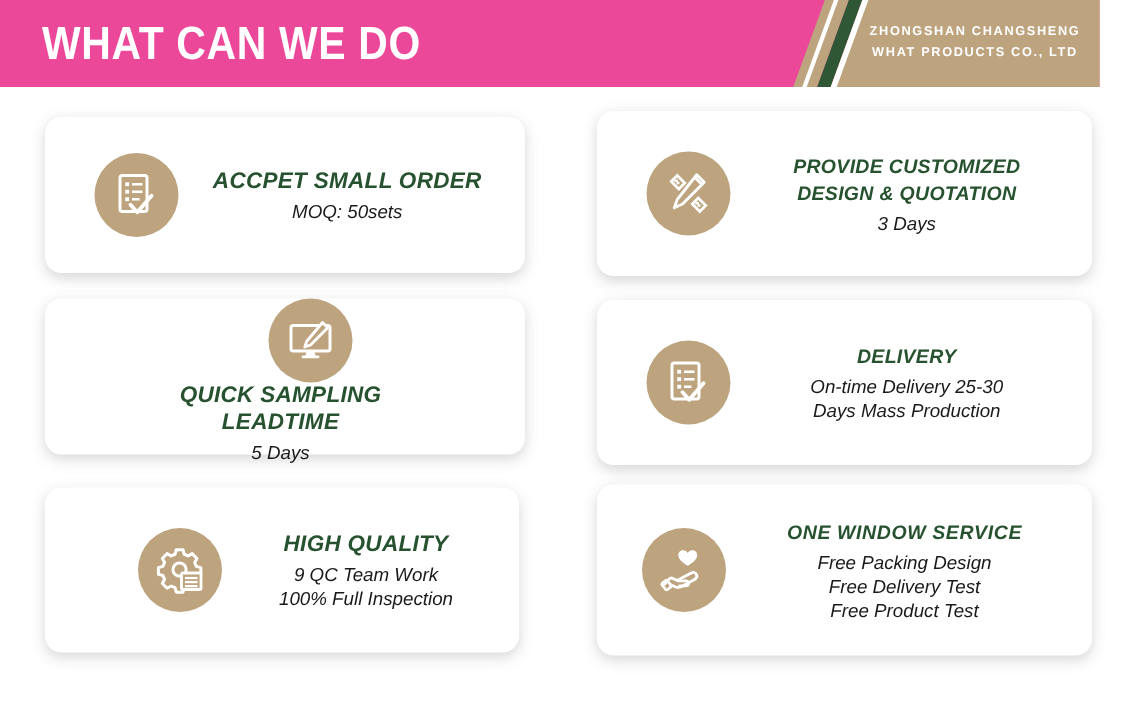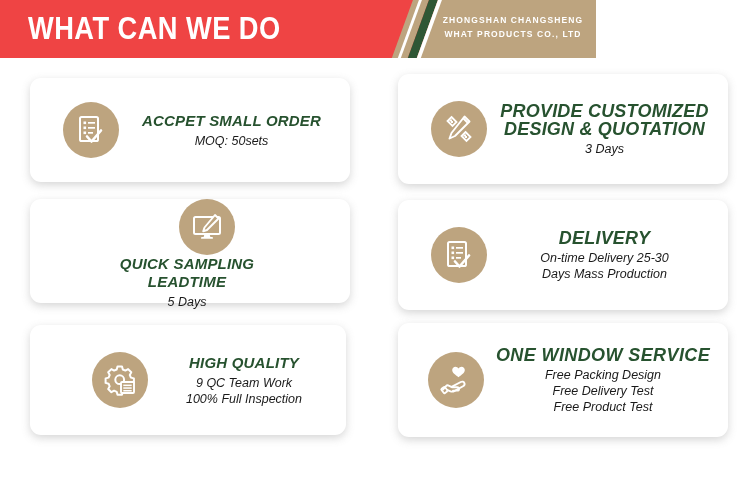--- a/index.html
+++ b/index.html
@@ -6,22 +6,22 @@
   html,body{
     width:750px; height:477px;
     background:#ffffff;
     font-family:"Liberation Sans", sans-serif;
     overflow:hidden;
   }
   .page{ position:relative; width:750px; height:477px; background:#fff; }
 
   
   .header{
-    position:absolute; left:0; top:0; width:596px; height:58px;
-    background:#ef4444; overflow:hidden;
+    position:absolute; left:0; top:0; width:733px; height:58px;
+    background:#ec4899; overflow:hidden;
   }
   .header-title{
     position:absolute; left:28px; top:8px;
     font-size:31px; line-height:42px;
     font-weight:700; color:#ffffff;
     letter-spacing:.5px;
     transform:scaleX(.88); transform-origin:left center;
     white-space:nowrap;
     font-family:"Liberation Sans", sans-serif;
   }
@@ -82,21 +82,21 @@
     font-size:15px; line-height:18px;
     letter-spacing:.2px;
     white-space:pre-line;
   }
   .sub{
     color:#1a1a1a; font-weight:400;
     font-size:12.5px; line-height:16px;
     margin-top:3px;
     white-space:pre-line;
   }
-  .c1 .title, .c3 .title, .c5 .title{ font-size:18px; }
+  .c1 .title, .c3 .title, .c5 .title{ font-size:13px; }
   .c5 .title{ letter-spacing:.4px; }
 </style>
 </head>
 <body>
 
 <div class="page">
 
   <div class="header">
     <div class="diag-wrap">
       <div class="diag diag-thin"></div>

